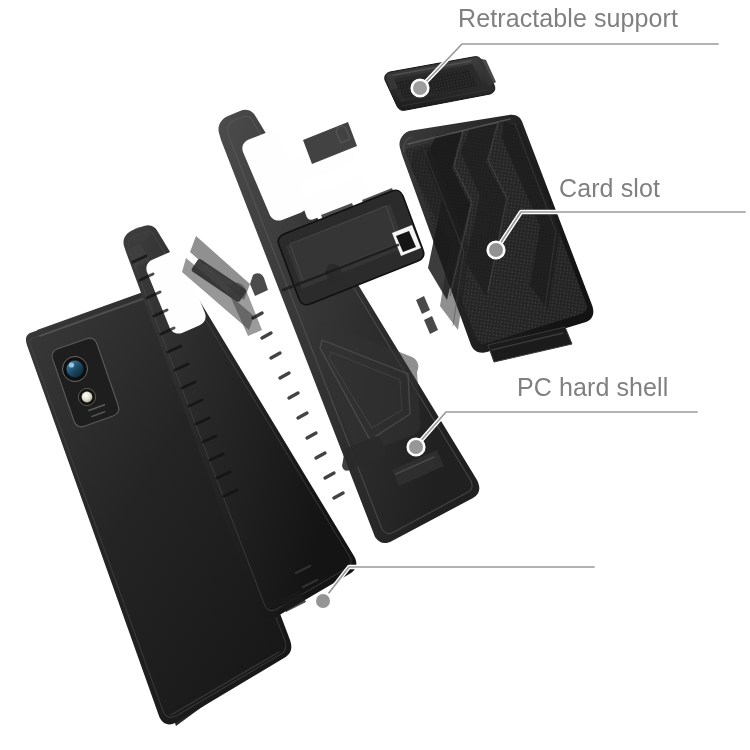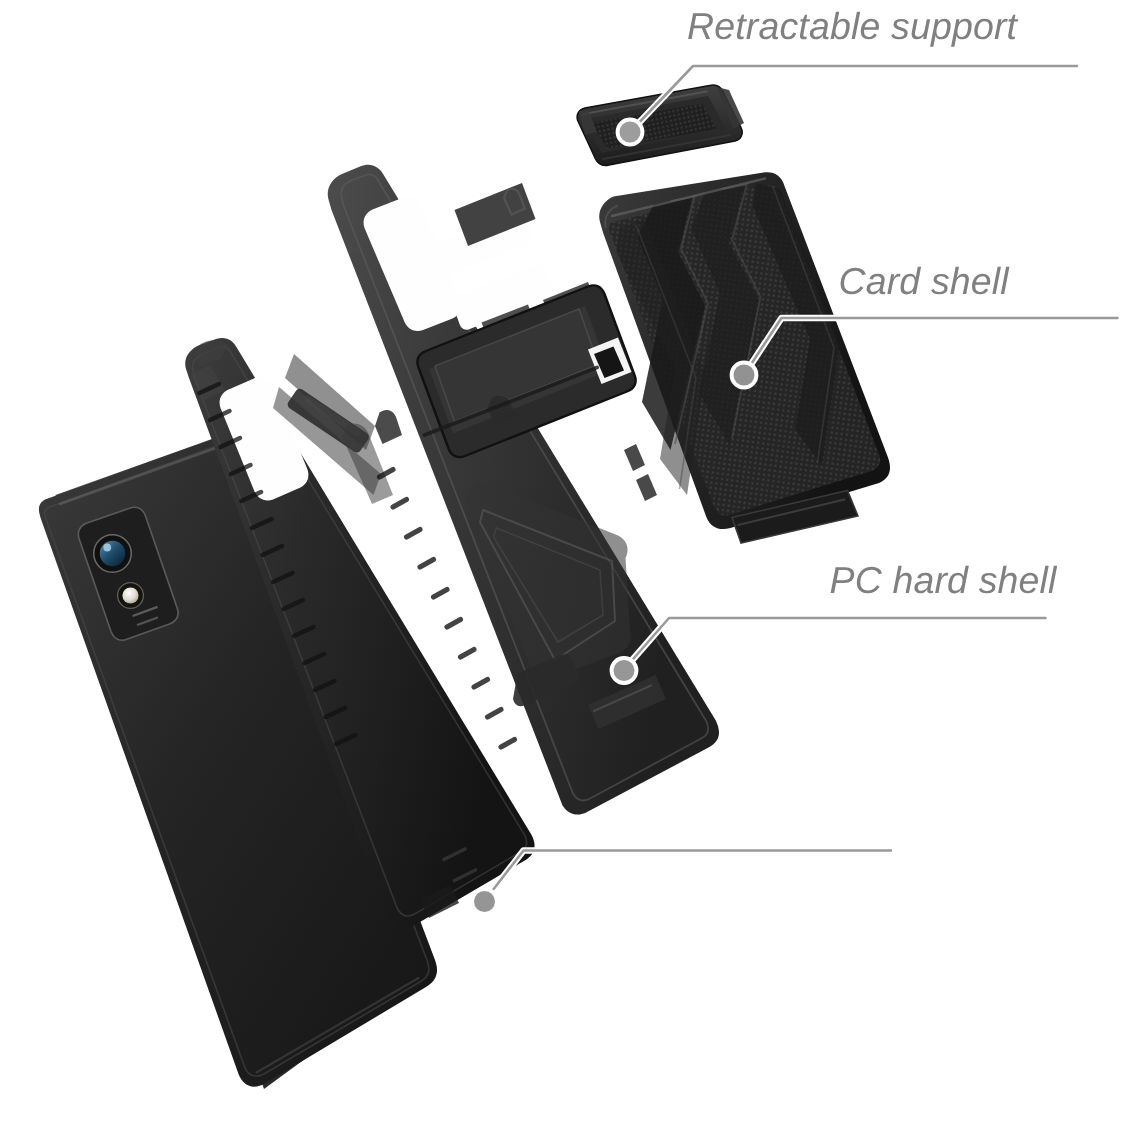--- a/index.html
+++ b/index.html
@@ -1,27 +1,27 @@
 <!DOCTYPE html>
 <html><head>
 <meta charset="utf-8">
 <style>
   html,body{margin:0;padding:0;background:#fff;}
   body{width:750px;height:750px;overflow:hidden;
        font-family:"Liberation Sans",sans-serif;}
-  #stage{position:relative;width:750px;height:690px;background:#0f172a;font-style:italic;}
+  #stage{position:relative;width:750px;height:690px;background:#0f172a;}
   svg#scene{position:absolute;left:0;top:0;width:750px;height:750px;}
   .callout-text{
     position:absolute;color:#808080;font-size:25px;font-weight:400;
     letter-spacing:.1px;white-space:nowrap;line-height:1;
     font-family:"Liberation Sans",sans-serif;
   }
   #lbl-retract{left:458px;top:6px;}
   #lbl-card{left:559px;top:176px;}
-  #lbl-pc{left:553px;top:375px;text-align:right;}
+  #lbl-pc{left:517px;top:375px;text-align:right;}
   #lbl-tpu{left:428px;top:530px;}
 </style>
 </head>
 <body>
 
 <div id="stage">
 
 <svg id="scene" viewBox="0 0 750 750">
   <defs>
     <linearGradient id="gPhoneBack" x1="0" y1="0" x2="1" y2="1">
@@ -322,18 +322,18 @@
       <path d="M594,567 L349,567 L325,598" stroke="#ffffff" stroke-width="4.4"></path>
       <path d="M594,567 L349,567 L325,598" stroke="#9a9a9a" stroke-width="1.7"></path>
       <circle cx="323" cy="601" r="8.6" fill="#ffffff" stroke="#ffffff" stroke-width="2"></circle>
       <circle cx="323" cy="601" r="7" fill="#4e4e4e" opacity="0.6"></circle>
     </g>
   </g>
 </svg>
 
 <div class="callout-text" id="lbl-retract">Retractable support</div>
 
-<div class="callout-text" id="lbl-card">Card shell</div>
+<div class="callout-text" id="lbl-card">Card slot</div>
 
 <div class="callout-text" id="lbl-pc">PC hard shell</div>
 
 
 </div>
 
 </body></html>

